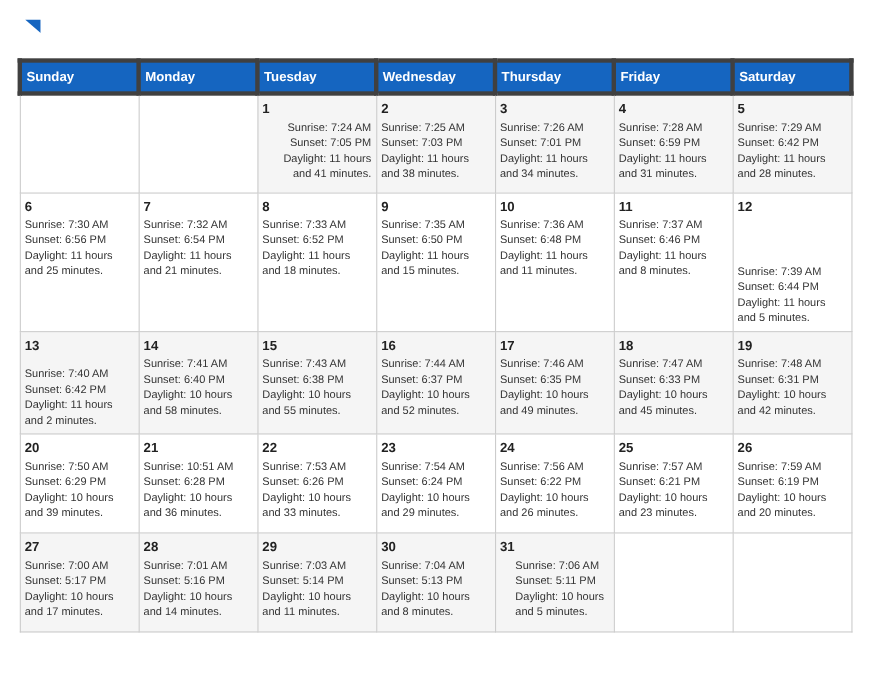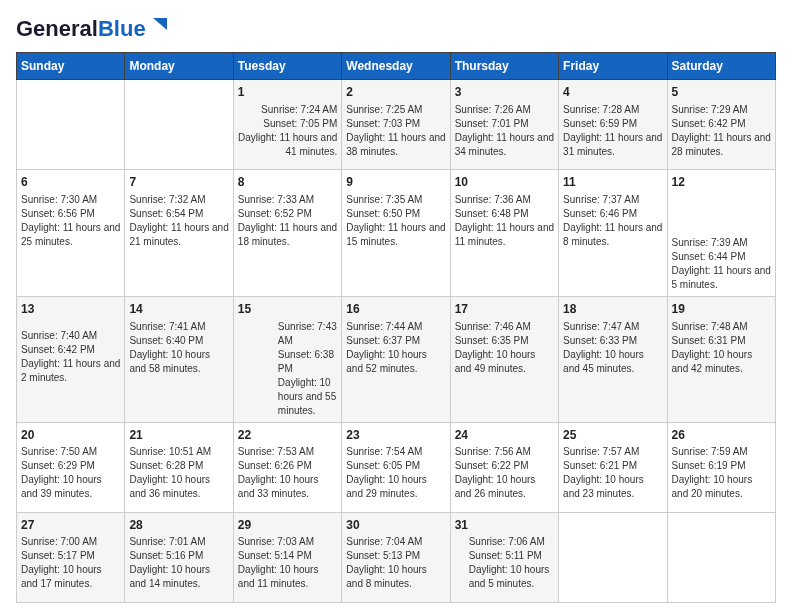--- a/index.html
+++ b/index.html
@@ -48,21 +48,21 @@
       width: 100%;
       border-collapse: collapse;
       font-size: 10.5px;
     }
     thead tr th {
       background: #1565c0;
       color: #fff;
       font-weight: bold;
       font-size: 12px;
       padding: 6px 4px;
-      border: 1px solid #404040;
+      border: 4px solid #404040;
       text-align: left;
     }
     tbody tr td {
       border: 1px solid #ccc;
       vertical-align: top;
       padding: 4px 4px;
       min-height: 80px;
       height: 90px;
       width: 107px;
       color: #222;
@@ -85,23 +85,20 @@
       color: #333;
     }
     .empty { background: #fff !important; }
   </style>
 </head>
 <body>
 
 <div class="header">
   <div class="logo">
     <div class="logo-line">
-      <span class="logo-text">
-        <span>General</span><span class="blue">Blue</span>
-      </span>
       <span style="display:inline-block;margin-left:3px;margin-bottom:2px;">
         <svg width="18" height="18" viewBox="0 0 18 18">
           <polygon points="4,2 18,2 18,14" fill="#1565c0"></polygon>
         </svg>
       </span>
     </div>
   </div>
   <div class="title-block">
     <div class="month-title"></div>
     <div class="location"></div>
@@ -207,21 +204,21 @@
 Daylight: 11 hours and 2 minutes.</div>
         </td>
         <td>
           <span class="day-num">14</span>
           <div class="cell-content" style="white-space: pre-line;">Sunrise: 7:41 AM
 Sunset: 6:40 PM
 Daylight: 10 hours and 58 minutes.</div>
         </td>
         <td>
           <span class="day-num">15</span>
-          <div class="cell-content" style="white-space: pre-line; margin-left: 40px;">Sunrise: 7:43 AM
+          <div class="cell-content" style="white-space: pre-line;">Sunrise: 7:43 AM
 Sunset: 6:38 PM
 Daylight: 10 hours and 55 minutes.</div>
         </td>
         <td>
           <span class="day-num">16</span>
           <div class="cell-content" style="white-space: pre-line;">Sunrise: 7:44 AM
 Sunset: 6:37 PM
 Daylight: 10 hours and 52 minutes.</div>
         </td>
         <td>
@@ -258,21 +255,21 @@
         </td>
         <td>
           <span class="day-num">22</span>
           <div class="cell-content" style="white-space: pre-line;">Sunrise: 7:53 AM
 Sunset: 6:26 PM
 Daylight: 10 hours and 33 minutes.</div>
         </td>
         <td>
           <span class="day-num">23</span>
           <div class="cell-content" style="white-space: pre-line;">Sunrise: 7:54 AM
-Sunset: 6:05 PM
+Sunset: 6:24 PM
 Daylight: 10 hours and 29 minutes.</div>
         </td>
         <td>
           <span class="day-num">24</span>
           <div class="cell-content" style="white-space: pre-line;">Sunrise: 7:56 AM
 Sunset: 6:22 PM
 Daylight: 10 hours and 26 minutes.</div>
         </td>
         <td>
           <span class="day-num">25</span>

